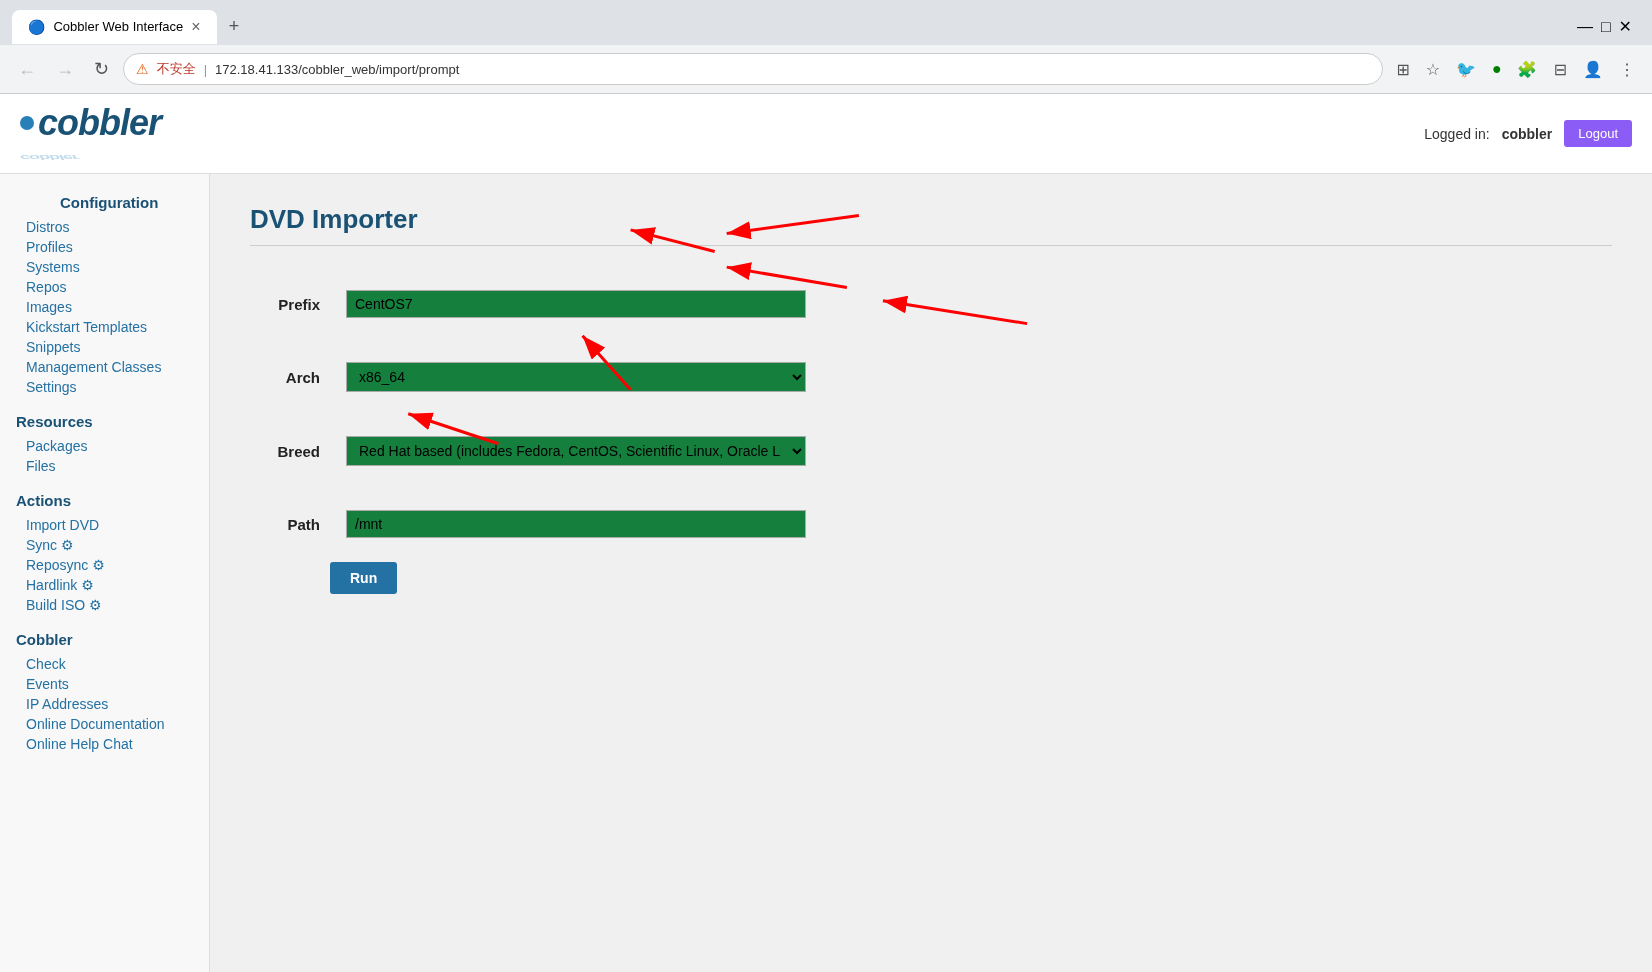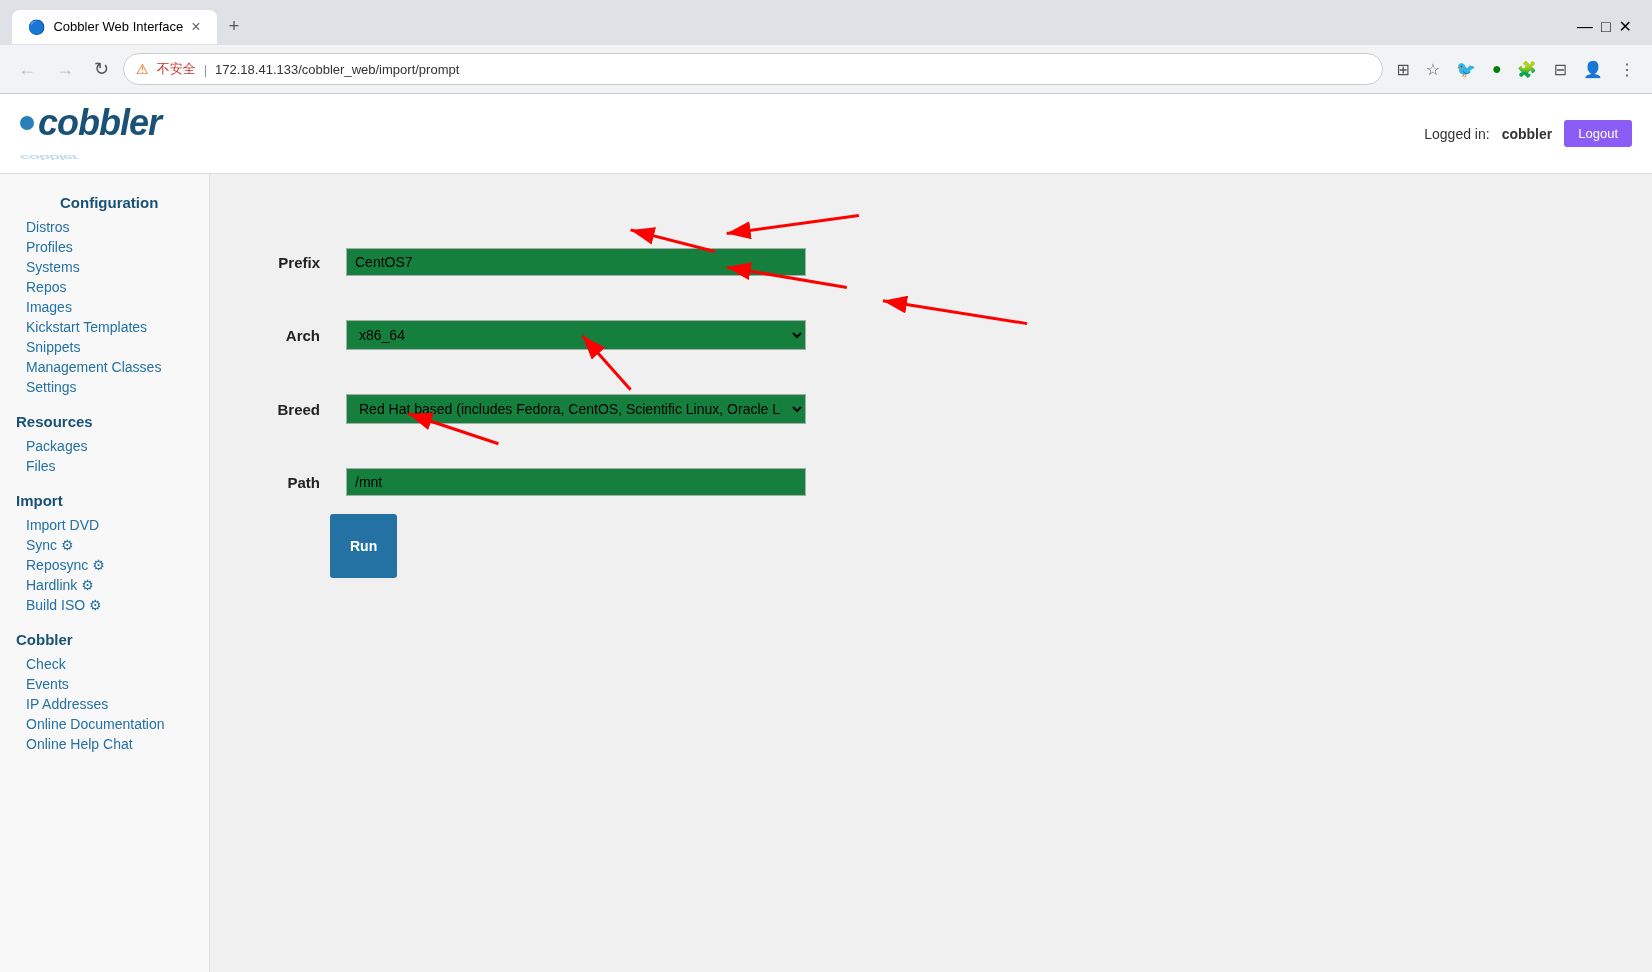--- a/index.html
+++ b/index.html
@@ -35,21 +35,21 @@
     .sidebar-section-title:first-child { margin-top: 0; margin-left: 44px; }
     .sidebar-item { display: block; color: #2471a3; text-decoration: none; font-size: 14px; padding: 2px 10px; cursor: pointer; }
 
     
     .main-content { flex: 1; padding: 30px 40px; background: #f0f0f0; position: relative; }
     .page-title { font-size: 26px; font-weight: bold; color: #1a5276; margin-bottom: 20px; padding-bottom: 10px; border-bottom: 1px solid #ccc; }
     .form-row { margin-bottom: 14px; display: flex; align-items: center; gap: 26px; margin-top: 44px; }
     .form-label { font-weight: bold; color: #222; font-size: 15px; width: 70px; text-align: right; flex-shrink: 0; }
     .form-input { padding: 5px 8px; border: 1px solid #aaa; font-size: 14px; width: 460px; background: #15803d; }
     .form-select { padding: 5px 8px; border: 1px solid #aaa; font-size: 14px; width: 460px; background: #15803d; cursor: pointer; }
-    .run-btn { background: #2471a3; color: white; border: none; padding: 24px 20px; font-size: 14px; font-weight: bold; cursor: pointer; border-radius: 3px; margin-top: 4px; }
+    .run-btn { background: #2471a3; color: white; border: none; padding: 8px 20px; font-size: 14px; font-weight: bold; cursor: pointer; border-radius: 3px; margin-top: 10px; }
 
     
     .arrows-overlay { position: absolute; top: 0; left: 0; width: 100%; height: 100%; pointer-events: none; }
 
     
     .logo-container { display: flex; flex-direction: column; align-items: flex-start; }
     .logo-text { font-size: 36px; font-weight: bold; color: #1a5276; letter-spacing: -1px; font-style: italic; }
     .logo-reflection { font-size: 18px; font-weight: bold; color: #85b8d8; letter-spacing: -1px; font-style: italic; opacity: 0.5; transform: scaleY(-0.4) translateY(-8px); display: block; }
     .logo-icon-wrapper { display: flex; align-items: center; gap: 4px; }
     .logo-circle { width: 14px; height: 14px; border-radius: 50%; background: #2980b9; }
@@ -123,37 +123,38 @@
     <a class="sidebar-item">Images</a>
     <a class="sidebar-item">Kickstart Templates</a>
     <a class="sidebar-item">Snippets</a>
     <a class="sidebar-item">Management Classes</a>
     <a class="sidebar-item">Settings</a>
 
     <div class="sidebar-section-title">Resources</div>
     <a class="sidebar-item">Packages</a>
     <a class="sidebar-item">Files</a>
 
-    <div class="sidebar-section-title">Import</div>
+    <div class="sidebar-section-title">Actions</div>
     <a class="sidebar-item">Import DVD</a>
     <a class="sidebar-item">Sync ⚙</a>
     <a class="sidebar-item">Reposync ⚙</a>
     <a class="sidebar-item">Hardlink ⚙</a>
     <a class="sidebar-item">Build ISO ⚙</a>
 
     <div class="sidebar-section-title">Cobbler</div>
     <a class="sidebar-item">Check</a>
     <a class="sidebar-item">Events</a>
     <a class="sidebar-item">IP Addresses</a>
     <a class="sidebar-item">Online Documentation</a>
     <a class="sidebar-item">Online Help Chat</a>
   </div>
 
   <div class="main-content">
 
+    <div class="page-title">DVD Importer</div>
 
     <div>
 
       <div class="form-row">
         <label class="form-label">Prefix</label>
         <input class="form-input" type="text" value="CentOS7" style="">
       </div>
 
       <div class="form-row">
         <label class="form-label">Arch</label>

